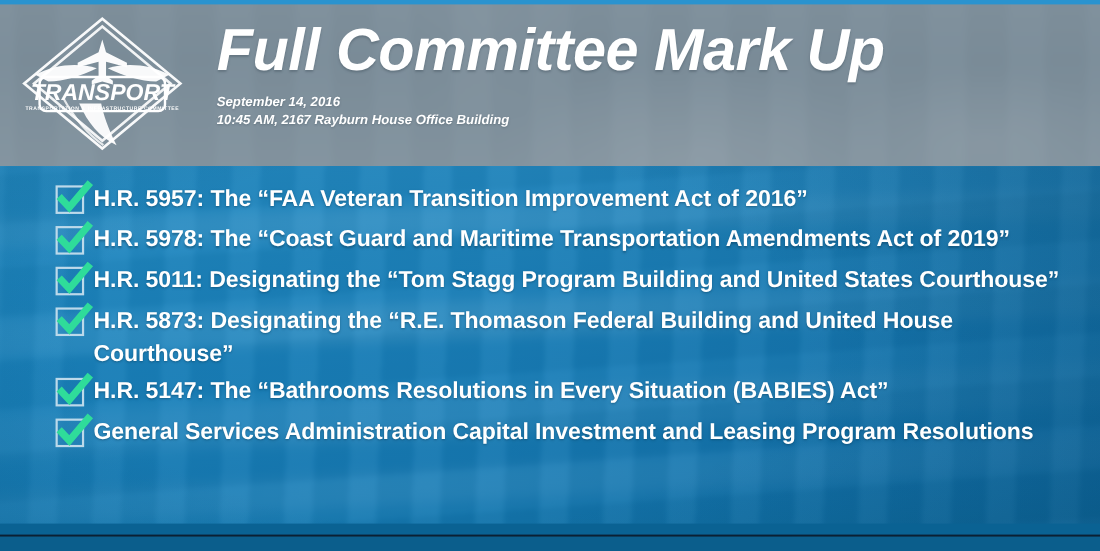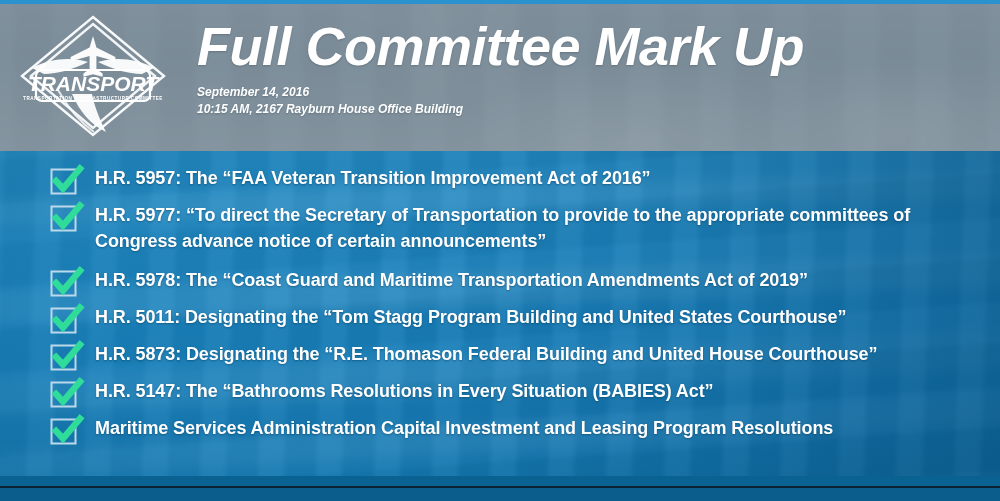--- a/index.html
+++ b/index.html
@@ -178,23 +178,23 @@
 
   .check {
     flex: 0 0 auto;
     position: relative;
     width: 30px; height: 30px;
     margin-top: 2px;
   }
   .check svg { display: block; width: 34px; height: 32px; margin: -2px 0 0 -1px; overflow: visible; }
 
   .item-label {
-    margin-left: 15px;
+    margin-left: 5px;
     color: #ffffff;
-    font-size: 18px;
+    font-size: 21px;
     font-weight: bold;
     line-height: 1.43;
     letter-spacing: -0.1px;
     text-shadow: 0 1px 2px rgba(6,50,78,.45);
     padding-top: 1px;
     max-width: 900px;
   }
 </style>
 </head>
 <body>
@@ -228,21 +228,21 @@
 
       <rect x="22" y="58" width="114" height="31" rx="6" fill="none" stroke="#ffffff" stroke-width="2.2"></rect>
       <text x="79" y="79" text-anchor="middle" font-family="Liberation Sans, sans-serif" font-size="21" font-weight="bold" font-style="italic" fill="#ffffff">TRANSPORT</text>
       <text x="79" y="88" text-anchor="middle" font-family="Liberation Sans, sans-serif" font-size="4.6" font-weight="bold" letter-spacing="0.5" fill="#ffffff">TRANSPORTATION &amp; INFRASTRUCTURE COMMITTEE</text>
     </svg>
   </div>
 
   <div class="header-text">
     <div class="title">Full Committee Mark Up</div>
     <div class="subline first">September 14, 2016</div>
-    <div class="subline">10:15 AM, 2167 Rayburn House Office Building</div>
+    <div class="subline">10:45 AM, 2167 Rayburn House Office Building</div>
   </div>
 
   <div class="body">
     <div class="body-photo">
       <div class="desk d1"></div>
       <div class="desk d2"></div>
       <div class="desk d3"></div>
       <div class="desk d4"></div>
     </div>
     <div class="body-tint"></div>
@@ -253,29 +253,20 @@
       <div class="item">
         <span class="check">
           <svg viewBox="0 0 34 32">
               <rect x="2.5" y="4.5" width="24" height="24" fill="none" stroke="#bcd9ea" stroke-width="2"></rect>
               <path d="M7 16 L14 23.5 L31 3.5" fill="none" stroke="#2fdc9a" stroke-width="6.5" stroke-linecap="square" stroke-linejoin="miter"></path>
             </svg>
         </span>
         <span class="item-label">H.R. 5957: The “FAA Veteran Transition Improvement Act of 2016”</span>
       </div>
 
-      <div class="item tall">
-        <span class="check">
-          <svg viewBox="0 0 34 32">
-              <rect x="2.5" y="4.5" width="24" height="24" fill="none" stroke="#bcd9ea" stroke-width="2"></rect>
-              <path d="M7 16 L14 23.5 L31 3.5" fill="none" stroke="#2fdc9a" stroke-width="6.5" stroke-linecap="square" stroke-linejoin="miter"></path>
-            </svg>
-        </span>
-        <span class="item-label">H.R. 5977: “To direct the Secretary of Transportation to provide to the appropriate committees of Congress advance notice of certain announcements”</span>
-      </div>
 
       <div class="item">
         <span class="check">
           <svg viewBox="0 0 34 32">
               <rect x="2.5" y="4.5" width="24" height="24" fill="none" stroke="#bcd9ea" stroke-width="2"></rect>
               <path d="M7 16 L14 23.5 L31 3.5" fill="none" stroke="#2fdc9a" stroke-width="6.5" stroke-linecap="square" stroke-linejoin="miter"></path>
             </svg>
         </span>
         <span class="item-label">H.R. 5978: The “Coast Guard and Maritime Transportation Amendments Act of 2019”</span>
       </div>
@@ -311,21 +302,21 @@
         <span class="item-label">H.R. 5147: The “Bathrooms Resolutions in Every Situation (BABIES) Act”</span>
       </div>
 
       <div class="item">
         <span class="check">
           <svg viewBox="0 0 34 32">
               <rect x="2.5" y="4.5" width="24" height="24" fill="none" stroke="#bcd9ea" stroke-width="2"></rect>
               <path d="M7 16 L14 23.5 L31 3.5" fill="none" stroke="#2fdc9a" stroke-width="6.5" stroke-linecap="square" stroke-linejoin="miter"></path>
             </svg>
         </span>
-        <span class="item-label">Maritime Services Administration Capital Investment and Leasing Program Resolutions</span>
+        <span class="item-label">General Services Administration Capital Investment and Leasing Program Resolutions</span>
       </div>
 
     </div>
   </div>
 
   <div class="bottom-band"></div>
   <div class="bottom-rule"></div>
 
 </div>
 

